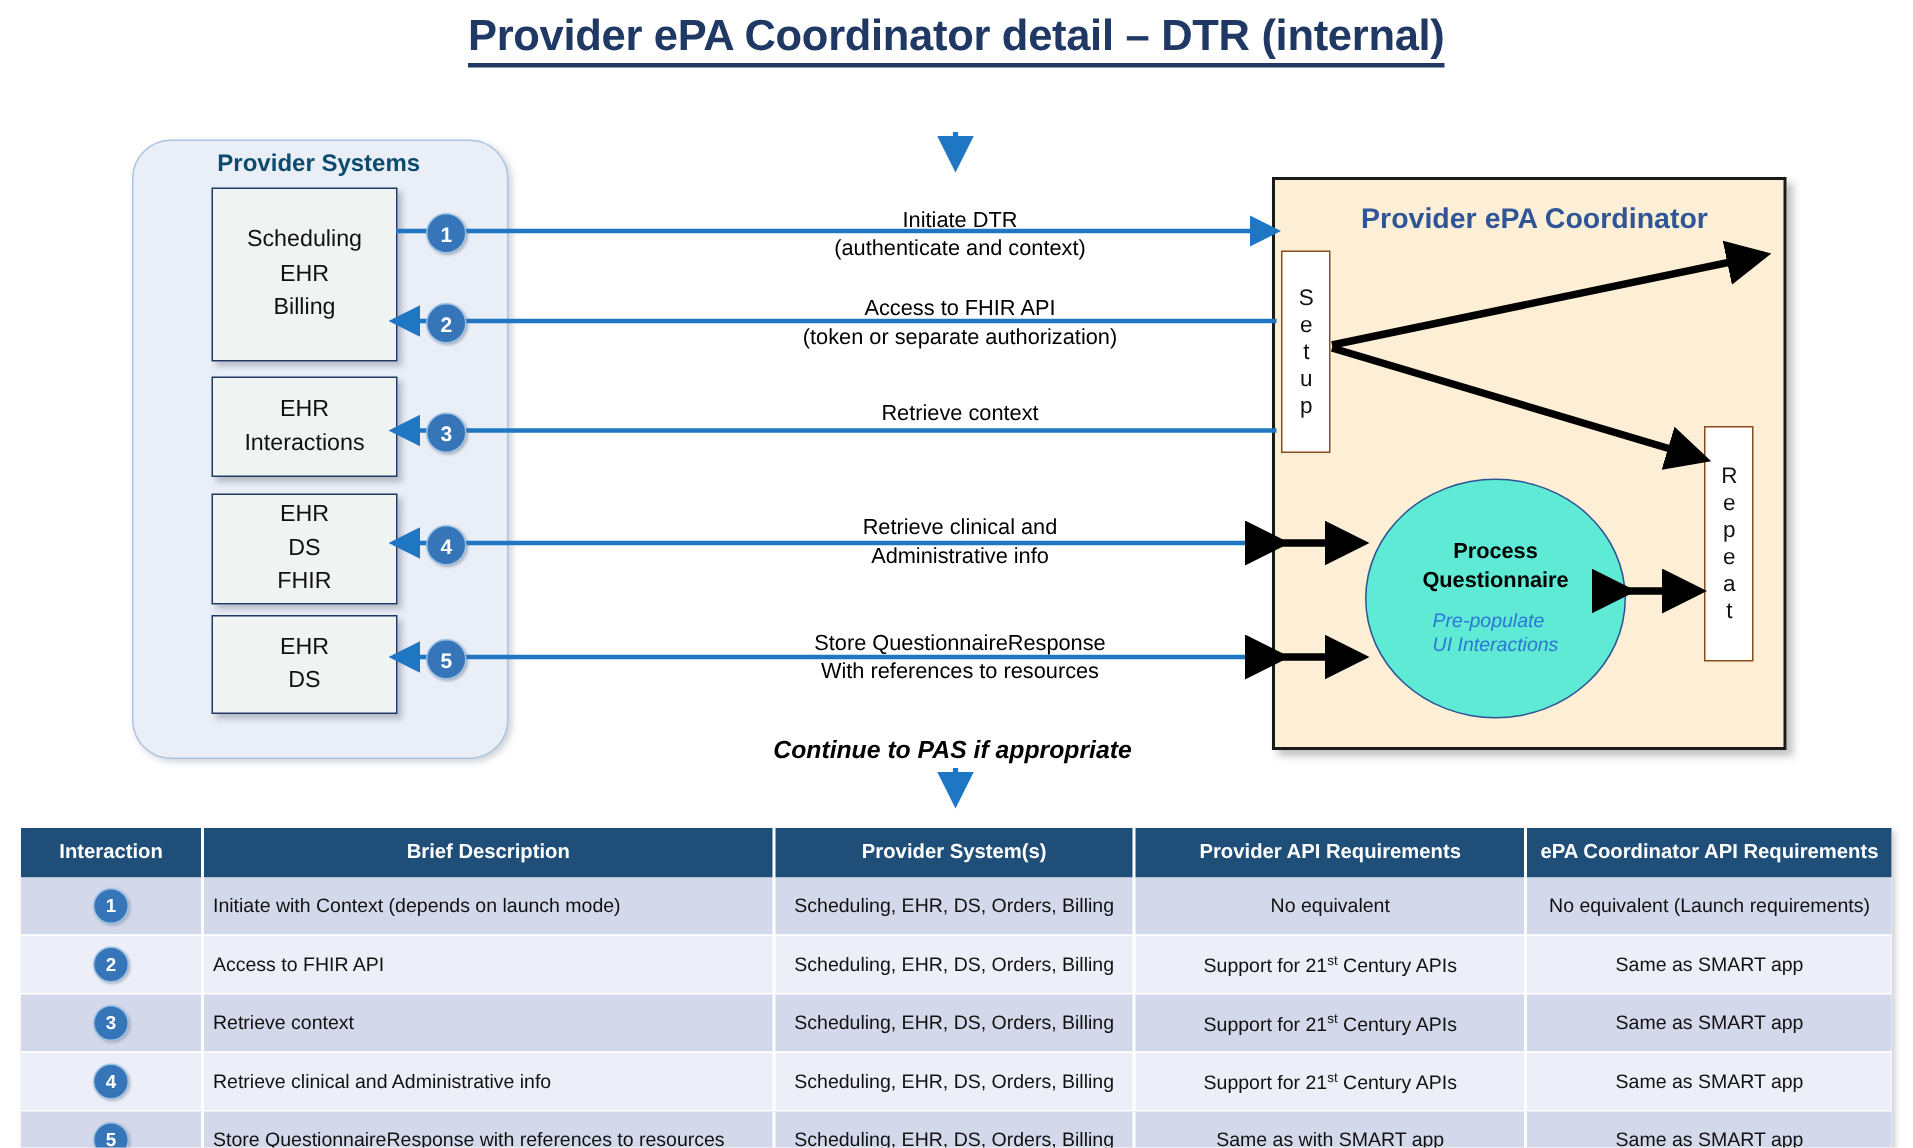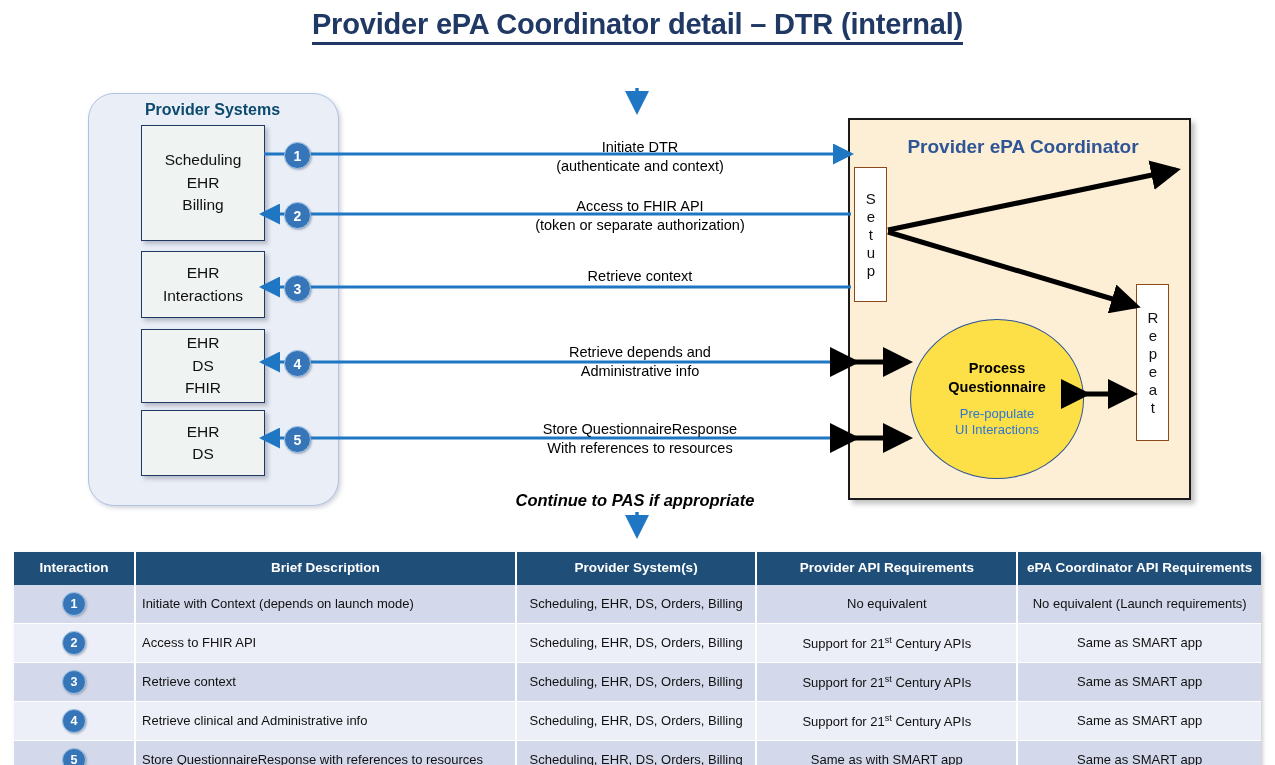--- a/index.html
+++ b/index.html
@@ -65,25 +65,25 @@
     position:absolute;
     background:#FFFFFF;
     border:1.5px solid #8B4A17;
     display:flex;flex-direction:column;align-items:center;justify-content:center;
     font-size:15px;color:#111;line-height:1.18;
   }
   .circle-proc{
     position:absolute;left:910px;top:319px;width:172px;height:158px;
     border:1.7px solid #2E5395;
     border-radius:50%;
-    background:#fde047;
+    background:#5eead4;
     display:flex;flex-direction:column;align-items:center;justify-content:center;
   }
   .circle-proc .pq-main{font-weight:bold;font-size:14.5px;color:#000;line-height:1.3;text-align:center;}
-  .circle-proc .pq-sub{font-size:13px;color:#2E75D4;line-height:1.25;text-align:center;margin-top:9px;}
+  .circle-proc .pq-sub{font-style:italic;font-size:13px;color:#2E75D4;line-height:1.25;text-align:left;margin-top:9px;}
 
   
   .arrow-label{
     position:absolute;text-align:center;font-size:14.5px;color:#000;line-height:1.32;white-space:nowrap;
   }
   .num-circle{
     position:absolute;width:25px;height:25px;border-radius:50%;
     background:#3575B8;border:1.6px solid #9DC3E6;
     color:#fff;font-size:14px;font-weight:bold;
     display:flex;align-items:center;justify-content:center;
@@ -238,21 +238,21 @@
   <div class="arrow-label" style="left:430px;top:197px;width:420px;">
     <div>Access to FHIR API</div>
     <div>(token or separate authorization)</div>
   </div>
 
   <div class="arrow-label" style="left:430px;top:267px;width:420px;">
     <div>Retrieve context</div>
   </div>
 
   <div class="arrow-label" style="left:430px;top:343px;width:420px;">
-    <div>Retrieve depends and</div>
+    <div>Retrieve clinical and</div>
     <div>Administrative info</div>
   </div>
 
   <div class="arrow-label" style="left:430px;top:420px;width:420px;">
     <div>Store QuestionnaireResponse</div>
     <div>With references to resources</div>
   </div>
 
   <table class="tbl">
     <thead>

